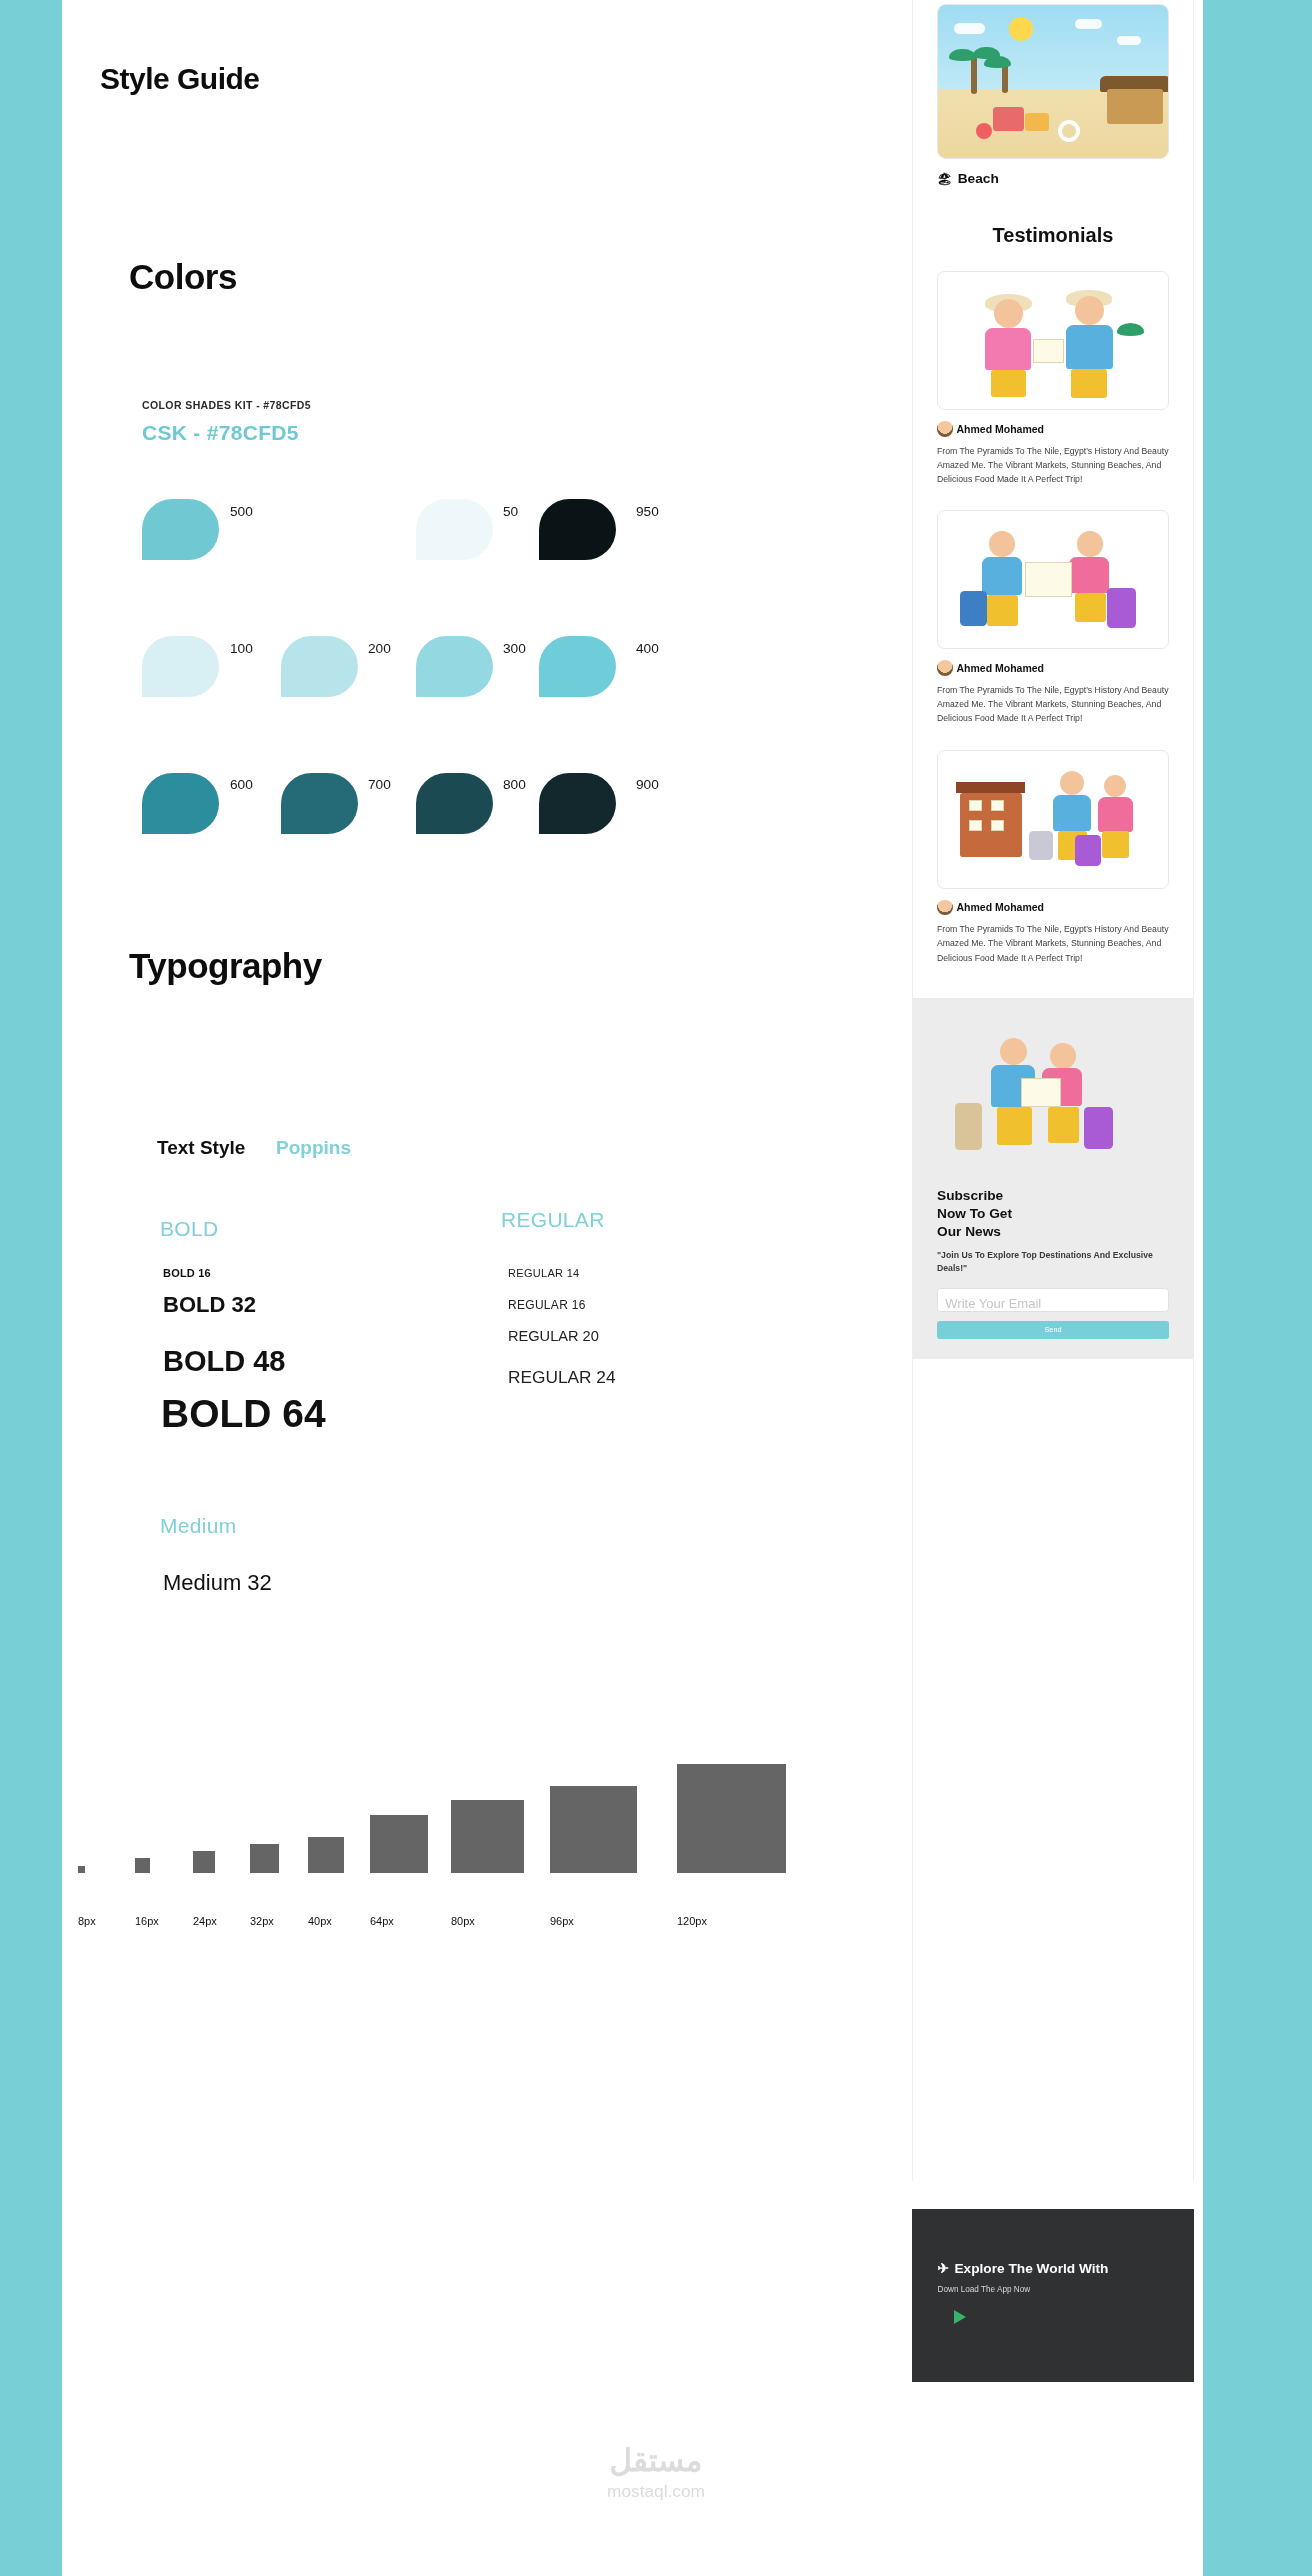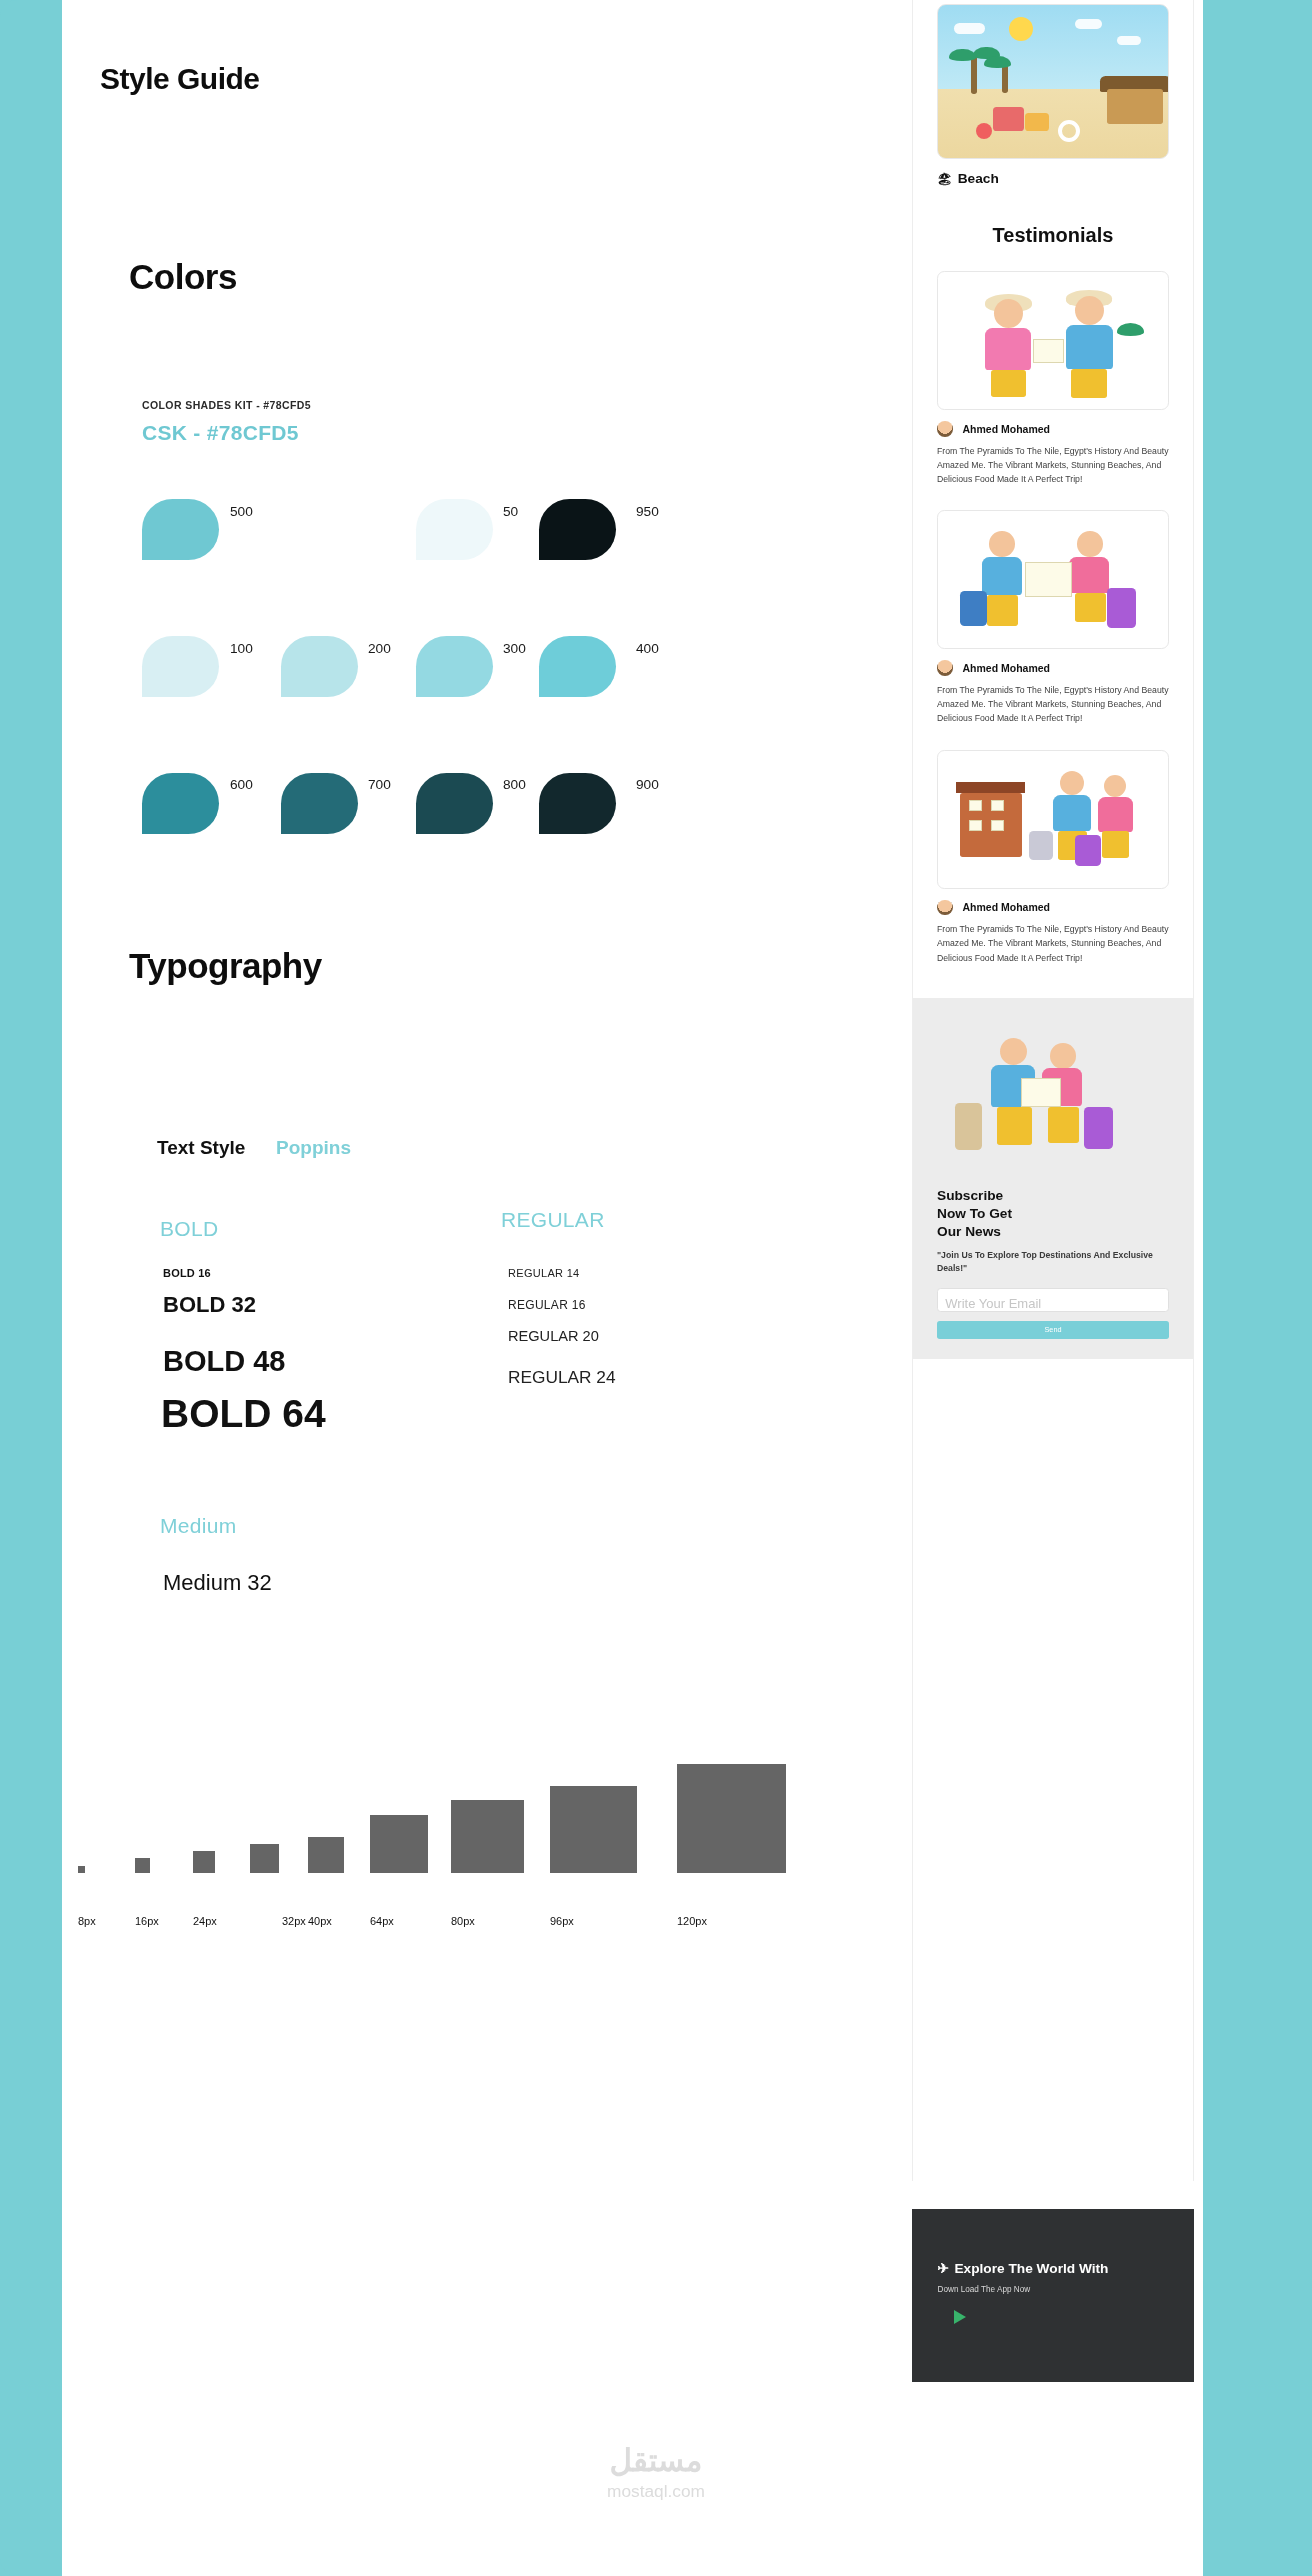--- a/index.html
+++ b/index.html
@@ -241,21 +241,21 @@
   .p-body { position:absolute; border-radius:7.3px 7.3px 3.6px 3.6px;}
   .p-legs { position:absolute; background:#f0c02f; border-radius:2.7px;}
   .suitcase { position:absolute; border-radius:4.6px;}
   .hotel { position:absolute; background:#c46a3c; border-radius:2.7px;}
   .hotel-roof { position:absolute; background:#8d4526; }
   .map-sheet { position:absolute; background:#fdfbe8; border:0.9px solid #ddd7b0;}
 
   .testi-meta {
     display: flex;
     align-items: center;
-    gap: 10px;
+    gap: 4px;
     margin-top: 11px;
   }
   .testi-avatar {
     width: 15.5px; height: 15.5px; border-radius: 50%;
     background: radial-gradient(circle at 50% 35%, #f4c79e 0 55%, #7c5c3a 56% 100%);
     flex: 0 0 auto;
   }
   .testi-name { font-size: 10.5px; font-weight: bold; color: #111; }
   .testi-text {
     margin-top: 7.3px;
@@ -402,21 +402,21 @@
     <div class="bar-col" style="left:57px;">
       <div class="bar-inner" style="width:14.6px;height:14.6px;"></div>
       <div class="bar-label" style="bottom:-56px;">16px</div>
     </div>
     <div class="bar-col" style="left:115px;">
       <div class="bar-inner" style="width:22px;height:22px;"></div>
       <div class="bar-label" style="bottom:-56px;">24px</div>
     </div>
     <div class="bar-col" style="left:172px;">
       <div class="bar-inner" style="width:29px;height:29px;"></div>
-      <div class="bar-label" style="bottom:-56px;margin-left:32px;">32px</div>
+      <div class="bar-label" style="bottom:-56px;">32px</div>
     </div>
     <div class="bar-col" style="left:230px;">
       <div class="bar-inner" style="width:36px;height:36px;"></div>
       <div class="bar-label" style="bottom:-56px;">40px</div>
     </div>
     <div class="bar-col" style="left:292px;">
       <div class="bar-inner" style="width:58px;height:58px;"></div>
       <div class="bar-label" style="bottom:-56px;">64px</div>
     </div>
     <div class="bar-col" style="left:373px;">

